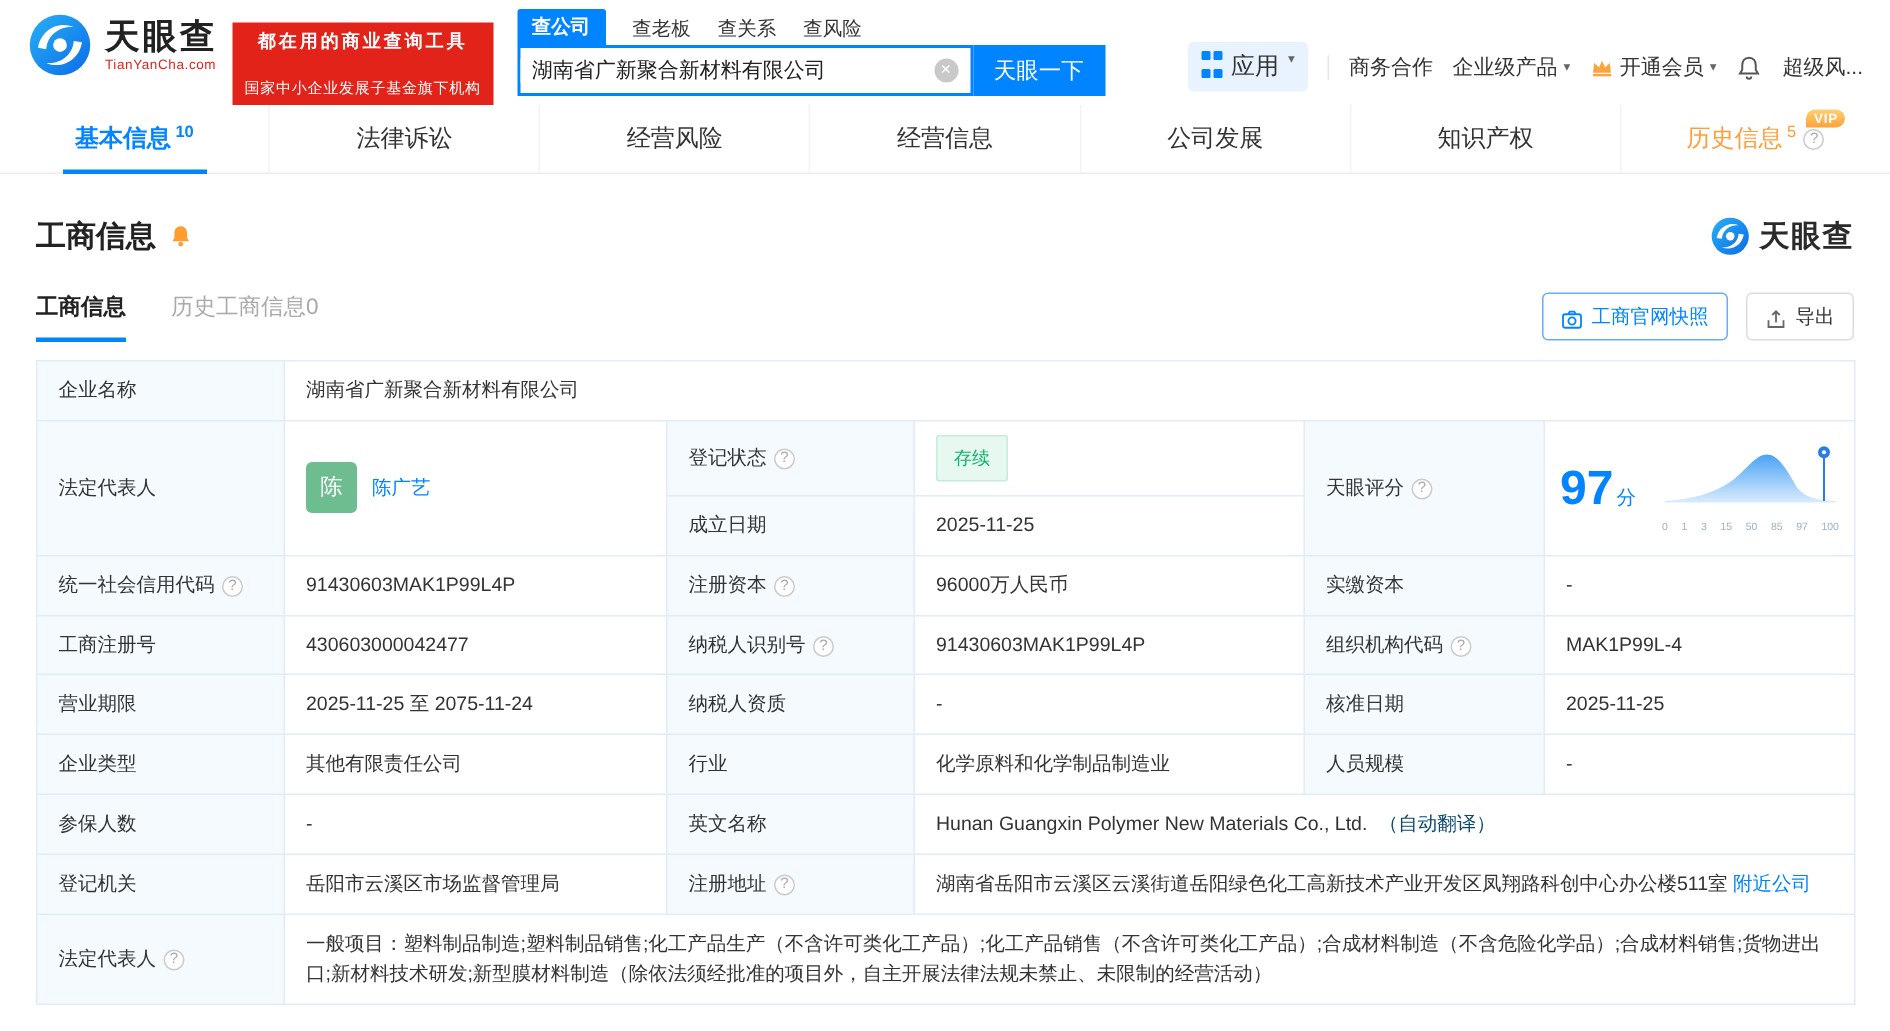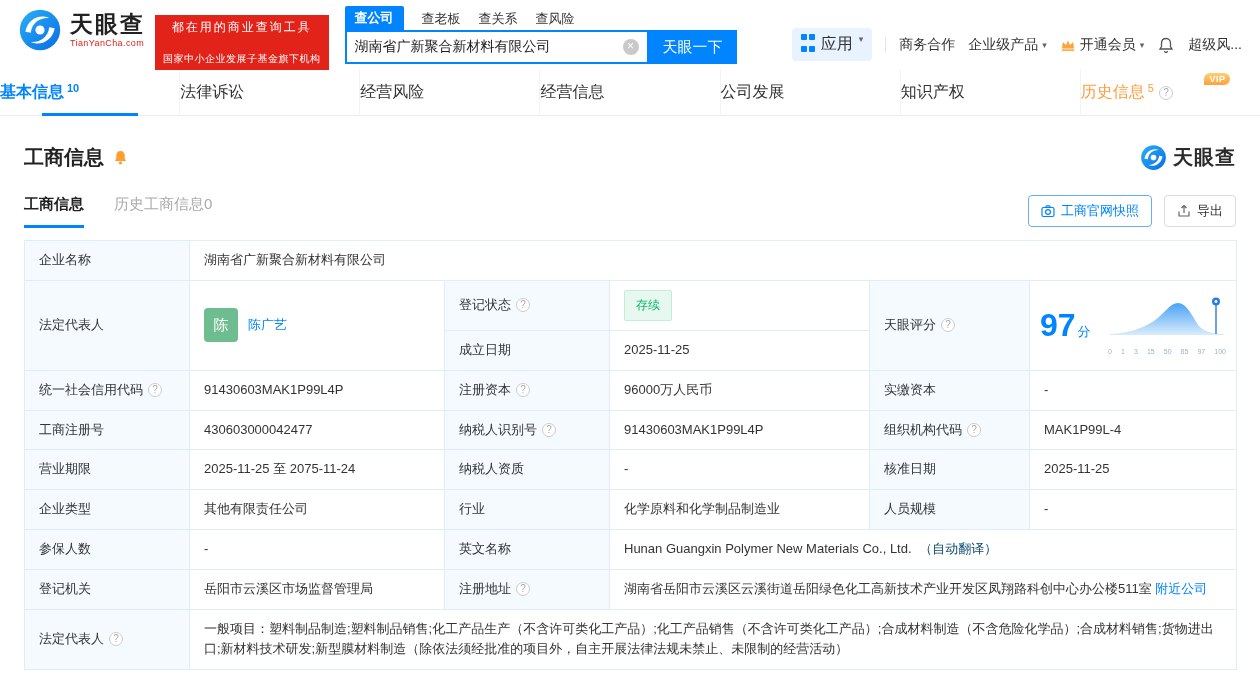--- a/index.html
+++ b/index.html
@@ -5,21 +5,21 @@
   *{box-sizing:border-box;margin:0;padding:0}
   html,body{width:1260px;height:687px;overflow:hidden;background:#fff;
     font-family:"Liberation Sans","DejaVu Sans",sans-serif;color:#333}
 
   
   .hdr{display:flex;align-items:flex-start;padding:8px 18px 0;height:64px;white-space:nowrap}
   .logo{display:flex;align-items:center;gap:8px;cursor:pointer}
   .logo-cn{font-size:23px;font-weight:bold;color:#222;letter-spacing:2px;line-height:1.1}
   .logo-en{font-size:9px;color:#e2231a;letter-spacing:.4px}
   .red-badge{margin:7px 0 0 10px;background:#e2231a;color:#fff;padding:4px 8px;text-align:center}
-  .red-badge .l1{font-size:12px;font-weight:normal;letter-spacing:2px}
+  .red-badge .l1{font-size:12px;font-weight:bold;letter-spacing:2px}
   .red-badge .l2{font-size:10px;margin-top:16px;letter-spacing:.5px}
   .search-area{margin-left:16px;width:392px;flex:0 0 auto}
   .search-tabs{display:flex;align-items:flex-end;gap:18px;height:22px}
   .search-tab{font-size:13px;color:#333;cursor:pointer;padding-bottom:2px}
   .search-tab.active{background:#0084ff;color:#fff;font-weight:bold;padding:3px 10px;border-radius:2px 2px 0 0}
   .search-row{display:flex;height:34px}
   .search-input-wrap{flex:1;border:2px solid #0084ff;display:flex;align-items:center;background:#fff}
   input.search{flex:1;border:none;outline:none;font-size:14px;padding:0 8px;color:#222;min-width:0}
   .clear-btn{width:16px;height:16px;border-radius:50%;background:#c9c9c9;color:#fff;font-size:12px;line-height:15px;
     text-align:center;margin-right:8px;cursor:pointer;flex:0 0 auto}
@@ -27,21 +27,21 @@
   .hdr-right{margin-left:auto;display:flex;align-items:center;gap:13px;margin-top:20px}
   .apps-btn{display:flex;gap:6px;background:#e8f3ff;padding:6px 9px;border-radius:4px;cursor:pointer}
   .grid-icon{display:grid;grid-template-columns:6px 6px;grid-gap:2px}
   .grid-icon i{width:6px;height:6px;background:#0084ff;border-radius:1px}
   .menu-item{font-size:14px;color:#333;display:flex;align-items:center;gap:4px;cursor:pointer}
   .caret{font-size:9px;color:#666}
   .vdiv{width:1px;height:16px;background:#e5e5e5}
 
   
   .nav{display:flex;height:46px;border-bottom:1px solid #ececec;margin-top:6px}
-  .nav-tab{flex:1;display:flex;align-items:center;font-size:16px;color:#333;
+  .nav-tab{flex:1;display:flex;align-items:center;justify-content:center;font-size:16px;color:#333;
     position:relative;border-right:1px solid #f3f3f3;cursor:pointer}
   .nav-tab:last-child{border-right:none}
   .nav-tab.active{color:#0084ff;font-weight:bold}
   .nav-tab.active::after{content:"";position:absolute;bottom:-1px;left:50%;transform:translateX(-50%);
     width:96px;height:3px;background:#0084ff}
   .sup{font-size:11px;position:relative;top:-5px;margin-left:3px}
   .nav-tab.history{color:#ff9d3b}
   .vip-tag{position:absolute;top:3px;left:calc(50% + 34px);background:linear-gradient(180deg,#ffcf73,#ffa23a);
     color:#fff;font-size:9px;font-weight:bold;padding:1px 5px;border-radius:7px 7px 7px 1px;letter-spacing:.5px}
   .q{display:inline-block;width:14px;height:14px;border:1px solid #ccc;border-radius:50%;color:#aaa;
@@ -54,21 +54,21 @@
   .sec-logo{margin-left:auto;display:flex;align-items:center;gap:6px}
   .sec-logo-text{font-size:20px;font-weight:bold;color:#2a2a2a;letter-spacing:1px}
 
   
   .sub-row{display:flex;align-items:flex-start;margin:24px 24px 0}
   .sub-tab{font-size:15px;margin-right:30px;padding-bottom:11px;cursor:pointer;color:#222;font-weight:bold;
     border-bottom:3px solid transparent}
   .sub-tab.active{border-bottom-color:#0084ff}
   .sub-tab.muted{color:#aaa;font-weight:normal}
   .sub-actions{margin-left:auto;display:flex;gap:12px}
-  .btn{display:flex;align-items:center;gap:6px;font-size:13px;padding:6px 12px;border-radius:4px;background:#fff;cursor:pointer}
+  .btn{display:flex;align-items:flex-end;gap:6px;font-size:13px;padding:6px 12px;border-radius:4px;background:#fff;cursor:pointer}
   .btn-blue{border:1px solid #66aef5;color:#0084ff}
   .btn-gray{border:1px solid #dcdcdc;color:#333}
 
   
   .tbl{width:1212px;margin:12px 24px 0;border-collapse:collapse;table-layout:fixed}
   .tbl td{border:1px solid #e0ecf7;padding:9px 14px;font-size:13px;color:#333;line-height:1.6;
     background:#fff;vertical-align:middle;word-break:break-all}
   .tbl td.lbl{background:#f4fafe}
   .cellflex{display:flex;align-items:center;gap:10px}
   .avatar{width:34px;height:34px;background:#6dbd90;color:#fff;font-size:15px;display:inline-flex;

